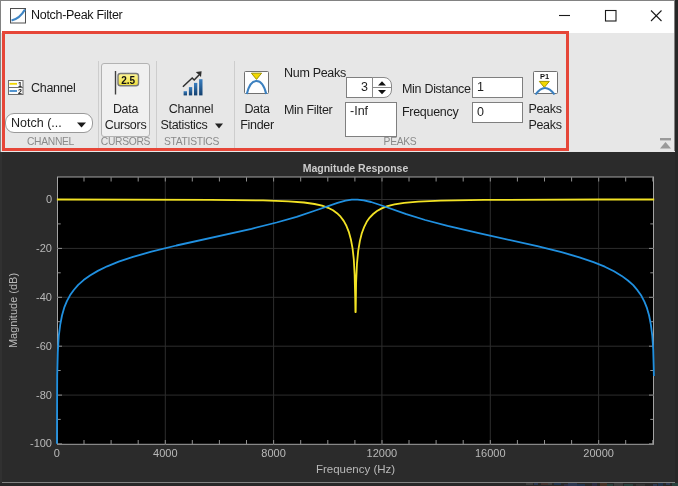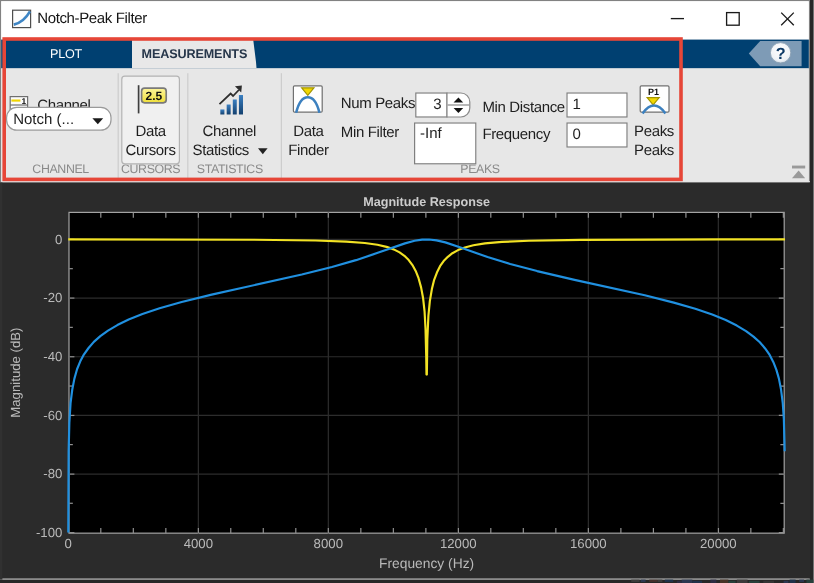--- a/index.html
+++ b/index.html
@@ -31,55 +31,39 @@
   <div class="abs" id="title">Notch-Peak Filter</div>
   <svg class="abs" style="left:552px;top:8px" width="110" height="14" viewBox="0 0 110 14">
     <g stroke="#1a1a1a" stroke-width="1.1" fill="none">
       <line x1="6" y1="6.5" x2="17" y2="6.5"></line>
       <rect x="52.5" y="1.5" width="10.5" height="10.5"></rect>
       <line x1="98" y1="1.5" x2="108.5" y2="12"></line>
           <line x1="108.5" y1="1.5" x2="98" y2="12"></line>
     </g>
   </svg>
  </div>
- <div class="abs" id="tabbar">
-   <div class="abs" id="plotTab">PLOT</div>
-   <div class="abs" id="measTab">MEASUREMENTS</div>
-   <svg class="abs" style="left:621px;top:0px" width="48" height="24" viewBox="0 0 48 24">
-     <defs>
-          <radialGradient id="hc" cx="0.5" cy="0.35" r="0.75">
-       <stop offset="0" stop-color="#ffffff"></stop>
-            <stop offset="0.7" stop-color="#eef2f6"></stop>
-            <stop offset="1" stop-color="#b9c8d6"></stop>
-     </radialGradient>
-        </defs>
-     <polygon points="2,11.5 11.5,1.2 46,1.2 46,22.3 11.5,22.3" fill="#7e9bb6"></polygon>
-     <circle cx="28.5" cy="11" r="8.5" fill="url(#hc)" stroke="#8ba1b5" stroke-width="0.8"></circle>
-     <text x="28.5" y="15.8" text-anchor="middle" style="font-size:13.5px;font-weight:bold;fill:#0d3a66">?</text>
-   </svg>
- </div>
  <div class="abs" id="toolbar">
    <div class="sep" style="left:97px"></div>
    <div class="sep" style="left:155px"></div>
    <div class="sep" style="left:233px"></div>
    <div class="seclab" style="left:2px;width:95px">CHANNEL</div>
    <div class="seclab" style="left:96px;width:57px">CURSORS</div>
    <div class="seclab" style="left:152px;width:77px">STATISTICS</div>
    <div class="seclab" style="left:234px;width:330px">PEAKS</div>
 
    <svg class="abs" style="left:6.5px;top:23px" width="16" height="15" viewBox="0 0 16 15">
      <rect x="0.5" y="0.5" width="14.5" height="14" fill="#fbfbfb" stroke="#6f6f6f"></rect>
      <line x1="0.5" y1="7.5" x2="15" y2="7.5" stroke="#6f6f6f" stroke-width="1"></line>
      <line x1="1.5" y1="3.8" x2="9" y2="3.8" stroke="#f0d500" stroke-width="1.8"></line>
      <line x1="1.5" y1="11" x2="9" y2="11" stroke="#3e87c9" stroke-width="1.8"></line>
      <text x="10" y="6.8" style="font-size:7px;font-weight:bold;fill:#111">1</text>
      <text x="10" y="14" style="font-size:7px;font-weight:bold;fill:#111">2</text>
    </svg>
    <div class="lab" style="left:30px;top:24px">Channel</div>
-   <div class="box" style="left:4px;top:32px;width:88px;height:20px;border-color:#9a9a9a;border-radius:9px;line-height:18px;padding-left:5px">Notch (...
+   <div class="box" style="left:4px;top:56px;width:88px;height:20px;border-color:#9a9a9a;border-radius:9px;line-height:18px;padding-left:5px">Notch (...
      <svg style="left:71px;top:8px" width="10" height="6">
           <polygon points="0,0.5 9,0.5 4.5,5.5" fill="#1a1a1a"></polygon>
         </svg>
    </div>
 
    <div class="abs" style="left:100px;top:6px;width:49px;height:74px;background:#f0f0f0;border:1px solid #b3b3b3;border-radius:3px"></div>
    <svg class="abs" style="left:111px;top:12px" width="29" height="27" viewBox="0 0 29 27">
      <line x1="3.5" y1="2" x2="3.5" y2="25.5" stroke="#3f3f3f" stroke-width="1.4"></line>
      <defs>
           <linearGradient id="tag" x1="0" y1="0" x2="0" y2="1">
@@ -114,21 +98,21 @@
       </svg>
 
    <svg class="abs" style="left:243px;top:13.5px" width="25" height="23" viewBox="0 0 25 23">
      <rect x="0.5" y="0.5" width="24" height="22" fill="#fefefe" stroke="#707070" rx="1"></rect>
      <polygon points="7.4,2.2 17.6,2.2 12.5,8.4" fill="#f2d800" stroke="#a39500" stroke-width="1"></polygon>
      <path d="M2.8,23 C6.8,5.6 18.2,5.6 22.2,23" fill="none" stroke="#3c80bf" stroke-width="2.1"></path>
    </svg>
    <div class="lab ctr" style="left:236px;top:45px;width:40px">Data</div>
    <div class="lab ctr" style="left:236px;top:61px;width:40px">Finder</div>
 
-   <div class="lab" style="left:283px;top:22px">Num Peaks</div>
+   <div class="lab" style="left:283px;top:9px">Num Peaks</div>
    <div class="lab" style="left:283px;top:46px">Min Filter</div>
    <div class="lab" style="left:401px;top:25px">Min Distance</div>
    <div class="lab" style="left:401px;top:48px">Frequency</div>
 
    <div class="box" style="left:345px;top:20px;width:27px;height:21px;line-height:19px;text-align:right;padding-right:4px">3</div>
    <div class="box" style="left:371px;top:20px;width:20px;height:21px;border-radius:0 8px 8px 0;background:#fff;border-color:#8a8a8a"></div>
    <div class="abs" style="left:372px;top:30px;width:18px;height:1px;background:#8a8a8a;z-index:5"></div>
    <svg class="abs" style="left:374px;top:21.5px" width="14" height="18" viewBox="0 0 14 18">
      <polygon points="3,6.4 11,6.4 7,2.2" fill="#111"></polygon>
      <polygon points="3,11 11,11 7,15.2" fill="#111"></polygon>

